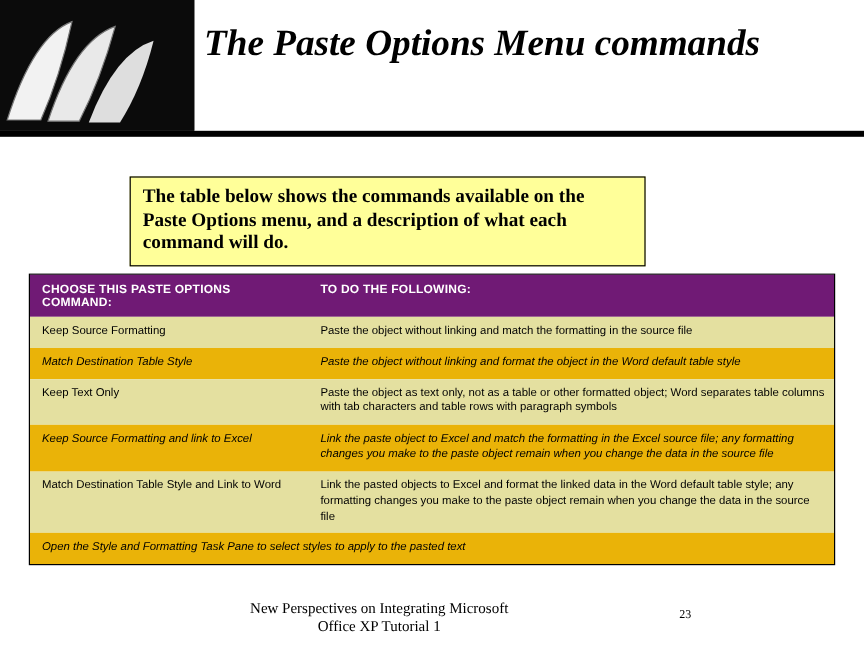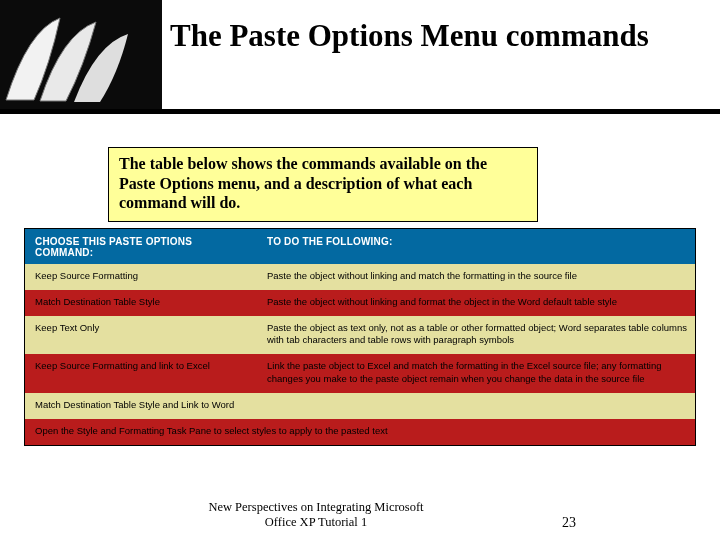--- a/index.html
+++ b/index.html
@@ -1,35 +1,35 @@
 <!DOCTYPE html>
 <html><head>
 <meta charset="utf-8">
 <style>
   * { box-sizing: border-box; margin: 0; padding: 0; }
   html, body { width: 720px; height: 540px; background: #fff; font-family: "Times New Roman", Times, serif; color: #000; }
   .slide { position: relative; width: 720px; height: 540px; background: #fff; }
   .header-band { position: absolute; left: 0; top: 0; width: 720px; height: 109px; }
   .header-image { position: absolute; left: 0; top: 0; width: 162px; height: 109px; background: #101010; overflow: hidden; }
   .header-image svg { display: block; }
-  .header-title { position: absolute; left: 170px; top: 18px; width: 548px; font-size: 31px; font-weight: bold; color: #000; }
+  .header-title { position: absolute; left: 170px; top: 18px; width: 548px; font-size: 31px; font-weight: bold; color: #000; font-style: italic; }
   .header-rule { position: absolute; left: 0; top: 109px; width: 720px; height: 5px; background: #000; }
   .intro-box { position: absolute; left: 108px; top: 147px; width: 430px; background: #ffff99; border: 0.75pt solid #000; padding: 6px 10px 8px 10px; font-size: 16px; font-weight: bold; line-height: 1.22; }
   .table-wrap { position: absolute; left: 24px; top: 228px; width: 672px; border: 1px solid #000; font-family: Arial, Helvetica, sans-serif; font-size: 10px; }
-  .hdr-row { display: flex; background: #0369a1; color: #fff; font-weight: bold; }
+  .hdr-row { display: flex; background: #701a75; color: #fff; font-weight: bold; }
   .hdr-row .cell { padding: 7px 10px 6px; font-size: 10px; letter-spacing: 0.2px; }
   .row { display: flex; }
   .row .cell { padding: 6px 10px 7px; font-size: 9.5px; line-height: 1.35; }
   .c0 { width: 232px; flex: none; }
   .c1 { width: 440px; flex: none; }
   .row.a { background: #e4e0a0; }
-  .row.b { background: #b91c1c; }
+  .row.b { background: #eab308; font-style: italic; }
   .footer { position: absolute; left: 0; bottom: 6px; width: 632px; display: flex; align-items: flex-start; }
   .footer-center { position: absolute; left: 0; right: 0; text-align: center; font-size: 12.5px; line-height: 1.2; }
-  .footer-num { position: absolute; right: 56px; bottom: 3px; font-size: 14px; }
+  .footer-num { position: absolute; right: 56px; bottom: 16px; font-size: 10px; }
 </style>
 </head>
 <body>
 
 <div class="slide">
 
   <div class="header-band">
     <div class="header-image">
       <svg width="162" height="109" viewBox="0 0 162 109">
         <rect x="0" y="0" width="162" height="109" fill="#0b0b0b"></rect>
@@ -64,20 +64,21 @@
     <div class="row a">
       <div class="cell c0">Keep Text Only</div>
       <div class="cell c1">Paste the object as text only, not as a table or other formatted object; Word separates table columns with tab characters and table rows with paragraph symbols</div>
     </div>
     <div class="row b">
       <div class="cell c0">Keep Source Formatting and link to Excel</div>
       <div class="cell c1">Link the paste object to Excel and match the formatting in the Excel source file; any formatting changes you make to the paste object remain when you change the data in the source file</div>
     </div>
     <div class="row a">
       <div class="cell c0">Match Destination Table Style and Link to Word</div>
+      <div class="cell c1">Link the pasted objects to Excel and format the linked data in the Word default table style; any formatting changes you make to the paste object remain when you change the data in the source file</div>
     </div>
     <div class="row b">
       <div class="cell c1">Open the Style and Formatting Task Pane to select styles to apply to the pasted text</div>
     </div>
   </div>
 
   <div class="footer" style="height:34px;">
     <div class="footer-center">
       <span>New Perspectives on Integrating Microsoft</span><br>
       <span>Office XP Tutorial 1</span>

